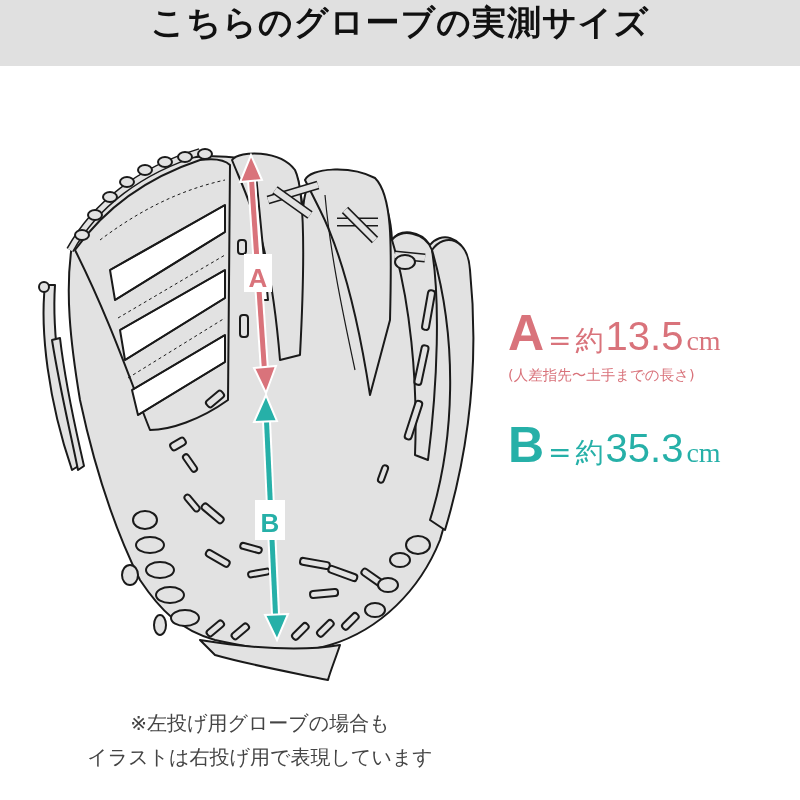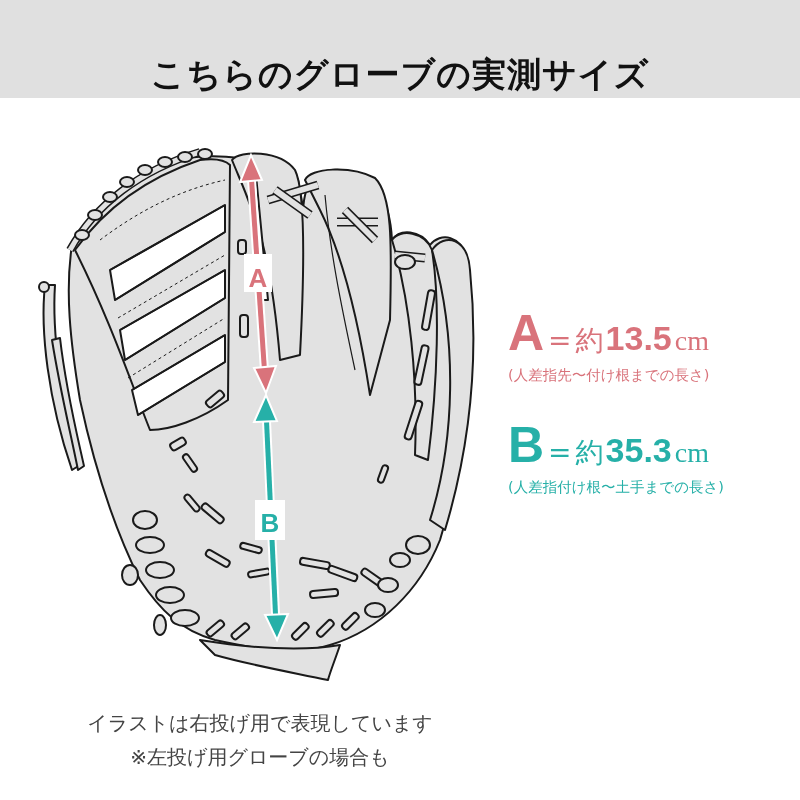--- a/index.html
+++ b/index.html
@@ -1,27 +1,27 @@
 <!DOCTYPE html>
 <html><head>
 <meta charset="utf-8">
 <style>
   html, body { margin: 0; padding: 0; }
   body { width: 800px; height: 800px; background: #ffffff; position: relative; overflow: hidden; font-family: "DejaVu Sans", sans-serif; }
-  .header { position: absolute; left: 0; top: 0; width: 800px; height: 98px; background: #e0e0e0; display: flex; align-items: flex-end; justify-content: center; }
+  .header { position: absolute; left: 0; top: 0; width: 800px; height: 66px; background: #e0e0e0; display: flex; align-items: flex-start; justify-content: center; }
   .header-title { font-size: 34px; font-weight: bold; color: #111; letter-spacing: 1px; }
   .glove { position: absolute; left: 0; top: 90px; width: 500px; height: 610px; }
   .measure { position: absolute; left: 508px; }
   .measure-a { top: 308px; }
   .measure-b { top: 420px; }
   .measure-line { display: flex; align-items: baseline; white-space: nowrap; }
   .m-letter { font-family: "Liberation Sans", sans-serif; font-weight: bold; font-size: 50px; line-height: 1; }
   .m-eq { font-size: 28px; margin: 0 4px 0 4px; }
   .m-approx { font-size: 28px; }
-  .m-value { font-family: "Liberation Sans", sans-serif; font-size: 34px; font-weight: bold; margin-left: 2px; }
+  .m-value { font-family: "Liberation Sans", sans-serif; font-size: 40px; font-weight: normal; margin-left: 2px; }
   .m-unit { font-family: Liberation Serif, serif; font-size: 28px; margin-left: 3px; }
   .m-note { font-size: 14.5px; margin-top: 6px; white-space: nowrap; }
   .footnote { position: absolute; left: 40px; top: 706px; width: 440px; text-align: center; color: #444; font-size: 20px; line-height: 34px; }
 </style>
 </head>
 <body>
 
 <div class="header">
   <span class="header-title">こちらのグローブの実測サイズ</span>
 </div>
@@ -160,30 +160,29 @@
 </svg>
 
 <div class="measure measure-a" style="color:#d9737b;">
   <div class="measure-line">
     <span class="m-letter">A</span>
     <span class="m-eq">=</span>
     <span class="m-approx">約</span>
     <span class="m-value">13.5</span>
     <span class="m-unit">cm</span>
   </div>
-  <div class="m-note">(人差指先〜付け根までの長さ)</div>
+  <div class="m-note">(人差指先〜土手までの長さ)</div>
 </div>
 
 <div class="measure measure-b" style="color:#26b0a8;">
   <div class="measure-line">
     <span class="m-letter">B</span>
     <span class="m-eq">=</span>
     <span class="m-approx">約</span>
     <span class="m-value">35.3</span>
     <span class="m-unit">cm</span>
   </div>
-  <div class="m-note">(人差指付け根〜土手までの長さ)</div>
 </div>
 
 <div class="footnote">
+  <div>※左投げ用グローブの場合も</div>
   <div>イラストは右投げ用で表現しています</div>
-  <div>※左投げ用グローブの場合も</div>
 </div>
 
 </body></html>

